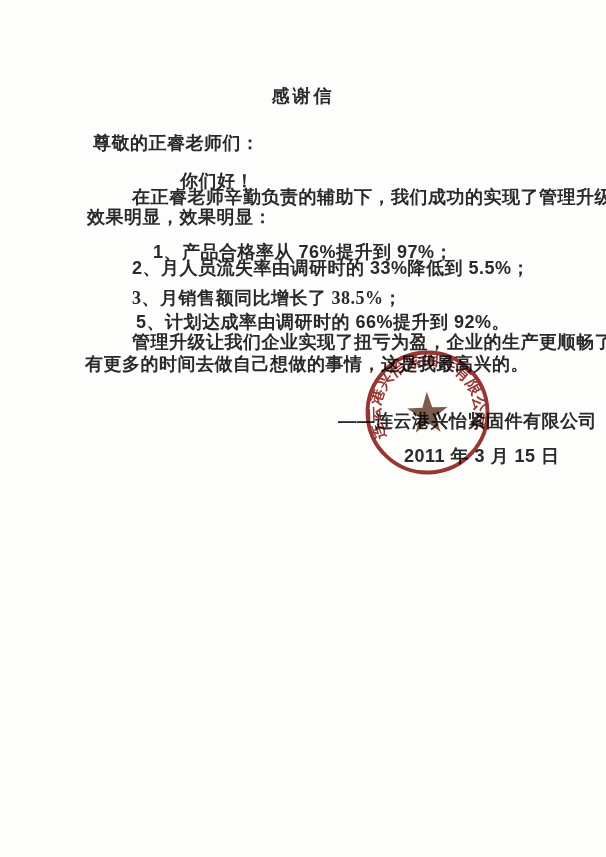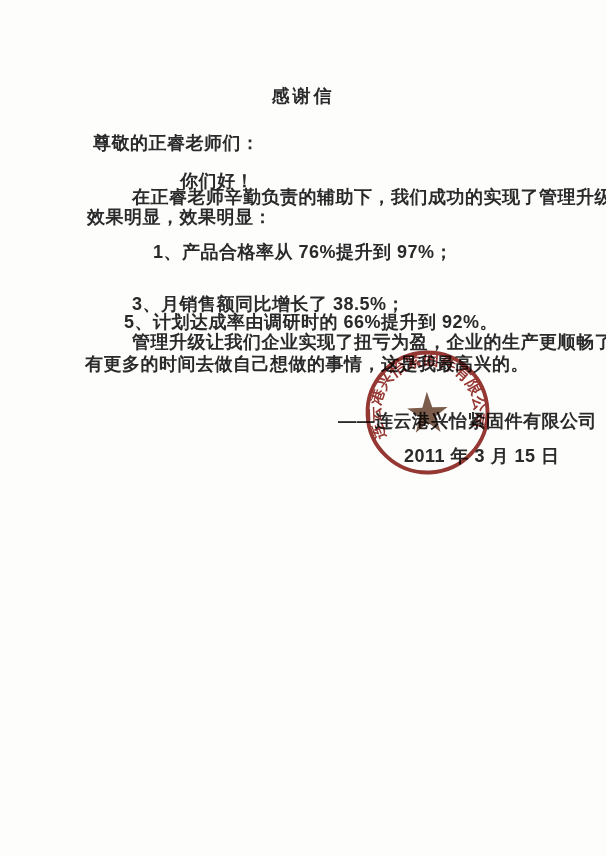--- a/index.html
+++ b/index.html
@@ -25,22 +25,22 @@
     font-size: 18px;
     font-weight: 600;
     letter-spacing: 0.5px;
   }
   .salutation { left: 93px;  top: 131px; }
   .greeting   { left: 132px; top: 169px; margin-left: 48px; }
   .para1-l1   { left: 132px; top: 185px; }
   .para1-l2   { left: 87px;  top: 205px; }
   .list-1     { left: 132px; top: 240px; margin-left: 21px; }
   .list-2     { left: 132px; top: 256px; }
-  .list-3     { left: 132px; top: 292px; }
-  .list-4     { left: 124px; top: 310px; }
+  .list-3     { left: 132px; top: 286px; font-family: Liberation Serif, serif; }
+  .list-4     { left: 136px; top: 310px; }
   .para2-l1   { left: 132px; top: 330px; }
   .para2-l2   { left: 85px;  top: 352px; }
   .signature  { left: 338px; top: 409px; }
   .date-line  { left: 404px; top: 444px; }
   .stamp {
     position: absolute;
     left: 363px; top: 348px;
     width: 129px; height: 129px;
     mix-blend-mode: multiply;
     opacity: 0.93;
@@ -55,20 +55,21 @@
   <div class="abs doc-title">感谢信</div>
 
   <div class="abs body-text salutation">尊敬的正睿老师们：</div>
 
   <div class="abs body-text greeting">你们好！</div>
 
   <div class="abs body-text para1-l1">在正睿老师辛勤负责的辅助下，我们成功的实现了管理升级，并且取得了众多突破</div>
   <div class="abs body-text para1-l2">效果明显，效果明显：</div>
 
   <div class="abs body-text list-1">1、产品合格率从 76%提升到 97%；</div>
+  <div class="abs body-text list-2">2、月人员流失率由调研时的 33%降低到 5.5%；</div>
   <div class="abs body-text list-3">3、月销售额同比增长了 38.5%；</div>
   <div class="abs body-text list-4">5、计划达成率由调研时的 66%提升到 92%。</div>
 
   <div class="abs body-text para2-l1">管理升级让我们企业实现了扭亏为盈，企业的生产更顺畅了，作为老板我现在能够</div>
   <div class="abs body-text para2-l2">有更多的时间去做自己想做的事情，这是我最高兴的。</div>
 
   <div class="abs body-text signature">——连云港兴怡紧固件有限公司</div>
 
   <div class="abs body-text date-line">2011 年 3 月 15 日</div>
 

